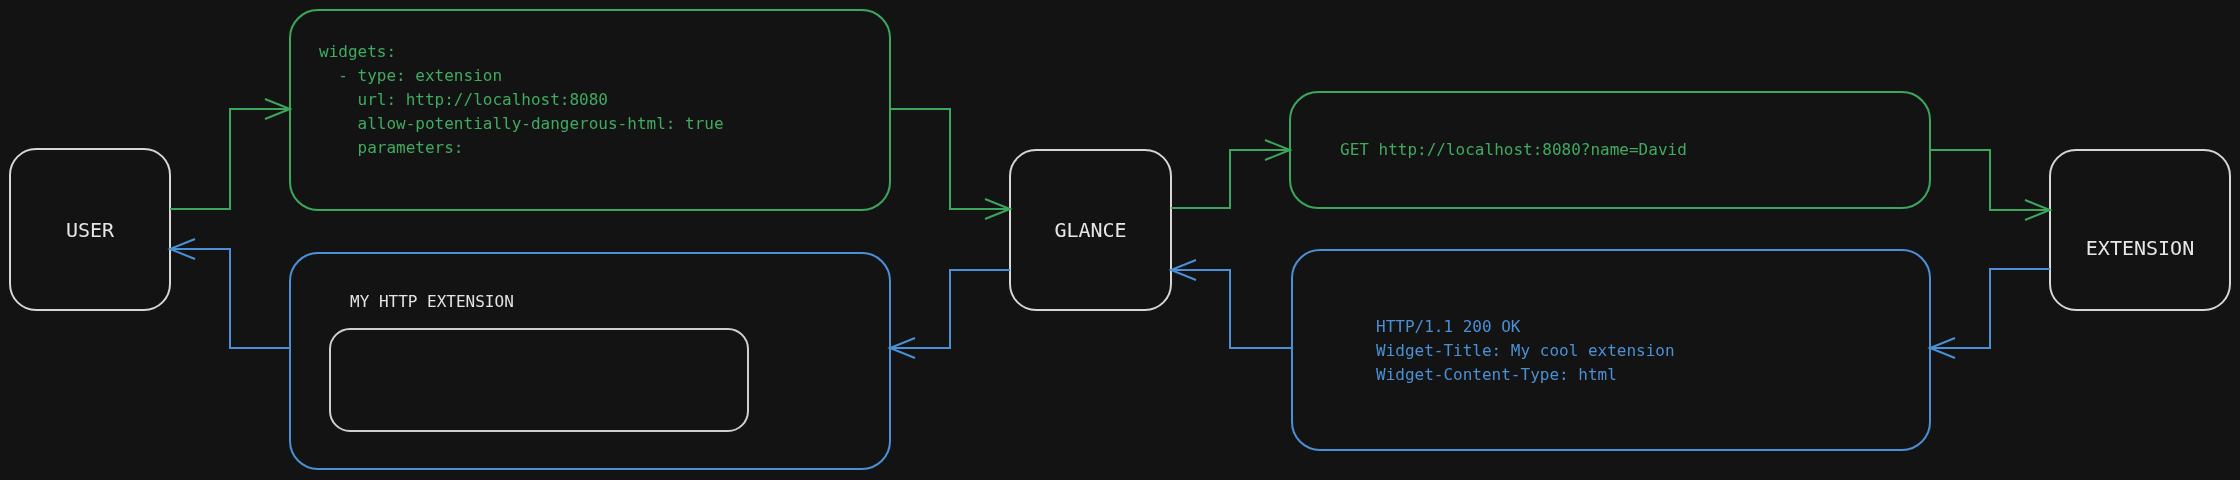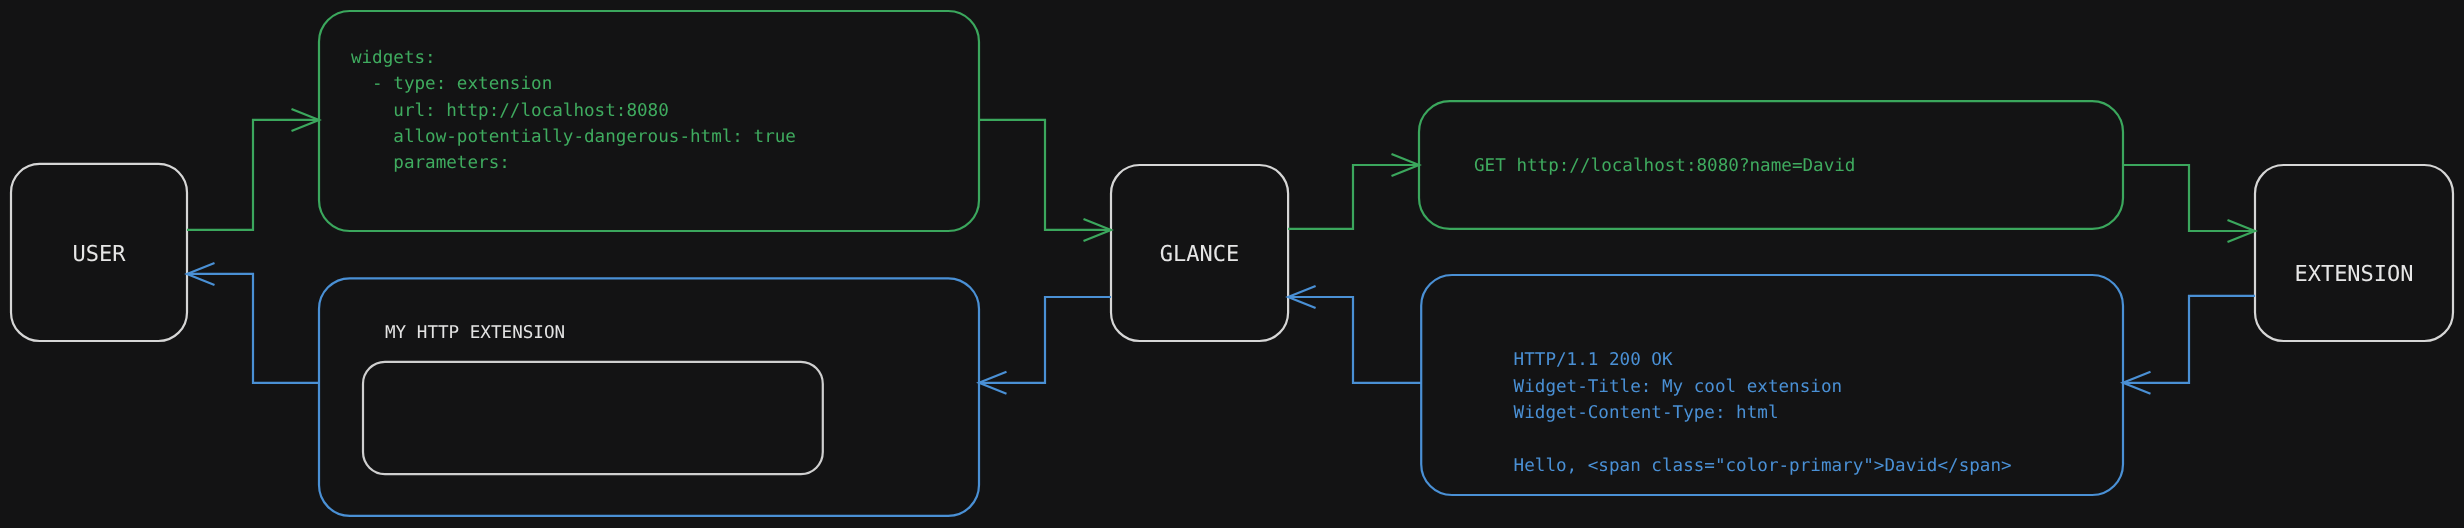--- a/index.html
+++ b/index.html
@@ -98,18 +98,17 @@
     <div class="mono-line green-text">    parameters:</div>
   </div>
 
   <div class="mono-line green-text" style="left:1340px; top:138px;">GET http://localhost:8080?name=David</div>
 
   <div class="code-block" style="left:1376px; top:290px;margin-top:25px;">
     <div class="mono-line blue-text">HTTP/1.1 200 OK</div>
     <div class="mono-line blue-text">Widget-Title: My cool extension</div>
     <div class="mono-line blue-text">Widget-Content-Type: html</div>
     <div class="mono-line blue-text"></div>
-    <div class="mono-line blue-text">Hello, &lt;span class="color-primary"&gt;David&lt;/span&gt;</div>
   </div>
 
   <div class="mono-line white-text" style="left:350px; top:290px;">MY HTTP EXTENSION</div>
 
 </div>
 
 </body></html>

